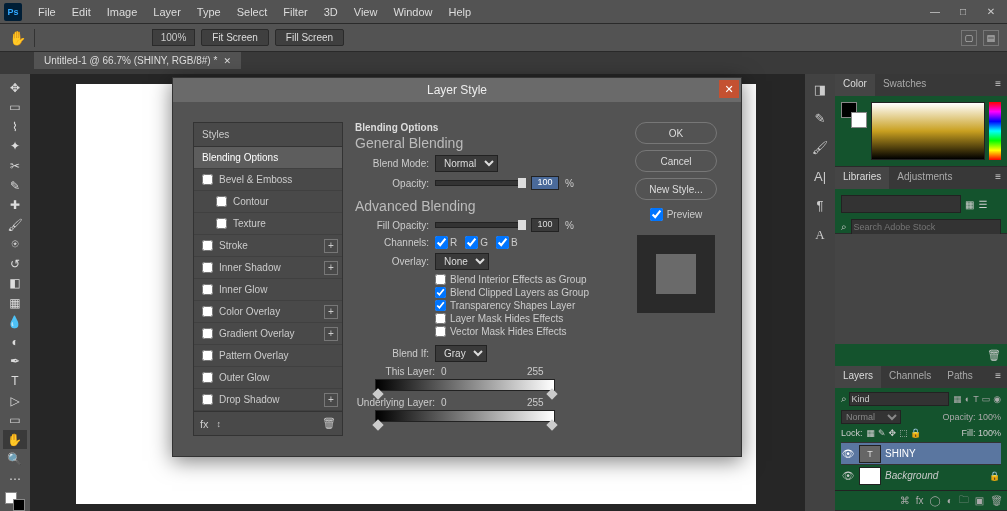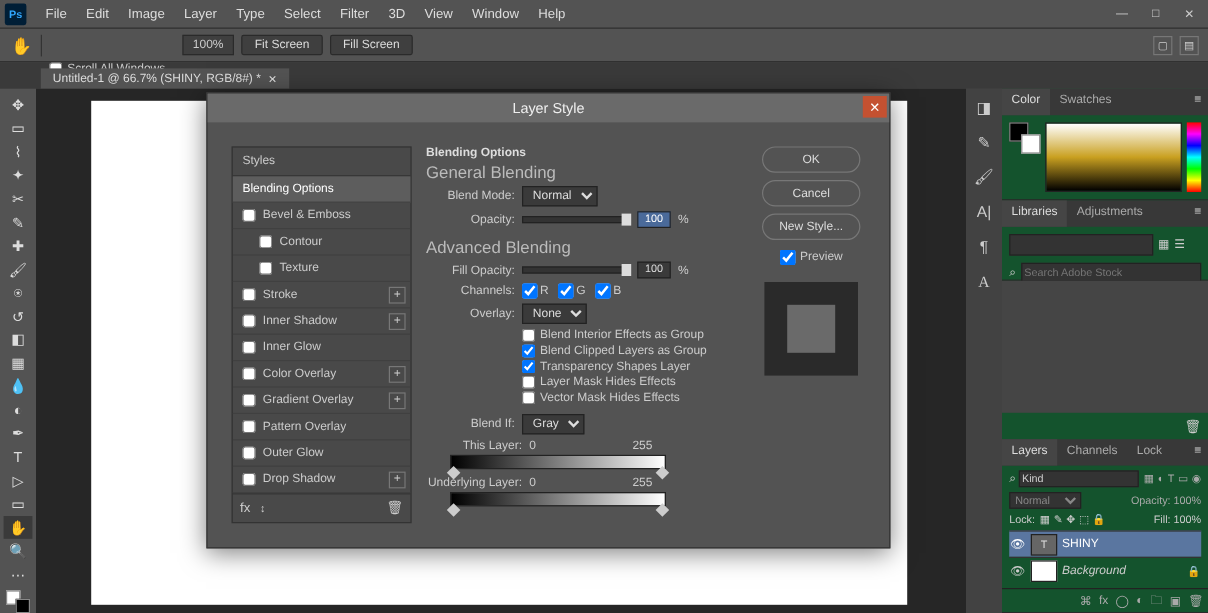--- a/index.html
+++ b/index.html
@@ -16,21 +16,21 @@
 .optbar { background: #535353; height: 28px; display: flex; align-items: center; padding: 0 8px; border-bottom: 1px solid #2a2a2a; gap: 6px; }
 .hand-icon { width: 20px; height: 20px; display:flex;align-items:center;justify-content:center;font-size:14px;}
 .opt-check { display: flex; align-items: center; gap: 4px; font-size: 10px; margin-right:8px;margin-top:40px;}
 .opt-check input{width:11px;height:11px;}
 .opt-btn { background: #3f3f3f; border: 1px solid #2a2a2a; color: #ddd; padding: 2px 10px; font-size: 10px; border-radius: 2px; }
 .opt-100 { background:#3f3f3f; border:1px solid #2a2a2a; padding:2px 8px; font-size:10px;}
 .optbar-right{margin-left:auto;display:flex;gap:6px;}
 .optbar-right span{width:16px;height:16px;border:1px solid #777;display:flex;align-items:center;justify-content:center;font-size:9px;}
 
 
-.doctab-bar { background: #3a3a3a; height: 22px; display: flex; align-items: flex-end; padding-left: 34px; }
+.doctab-bar { background: #3a3a3a; height: 22px; display: flex; align-items: flex-start; padding-left: 34px; }
 .doctab { background: #535353; padding: 3px 10px; font-size: 10px; color: #ddd; display:flex;align-items:center;gap:6px;}
 .doctab .close{font-size:9px;}
 
 
 .main { display: flex; height: calc(511px - 24px - 28px - 22px); }
 .toolbar { width: 30px; background: #535353; display: flex; flex-direction: column; align-items: center; padding-top: 4px; gap: 0; }
 .toolbar .tool { width: 24px; height: 21px; display: flex; align-items: center; justify-content: center; font-size: 12px; color:#ddd; cursor:default;}
 .toolbar .tool.sel{background:#3a3a3a;}
 .toolbar .swatch{margin-top:4px;position:relative;width:20px;height:20px;}
 .toolbar .swatch .fg{width:12px;height:12px;background:#fff;border:1px solid #888;position:absolute;top:0;left:0;}
@@ -430,21 +430,21 @@
 
     <div class="rpspacer"></div>
     <div class="trash-row">
       <span>🗑</span>
     </div>
 
     <div class="panel">
       <div class="panel-tabs">
         <div class="ptab active">Layers</div>
         <div class="ptab">Channels</div>
-        <div class="ptab">Lock</div>
+        <div class="ptab">Paths</div>
         <div class="menu">≡</div>
       </div>
       <div class="layers-body">
         <div class="layers-row">
           <div class="kind">
               <span>⌕</span>
               <input value="Kind" style="">
             </div>
           <div class="layer-icons">
               <span>▦</span>

